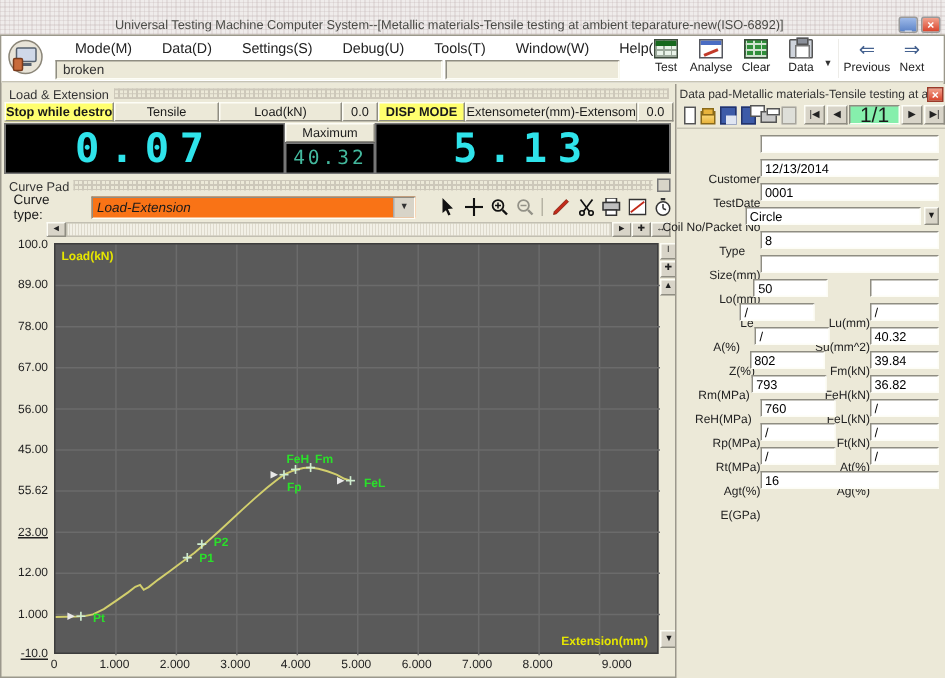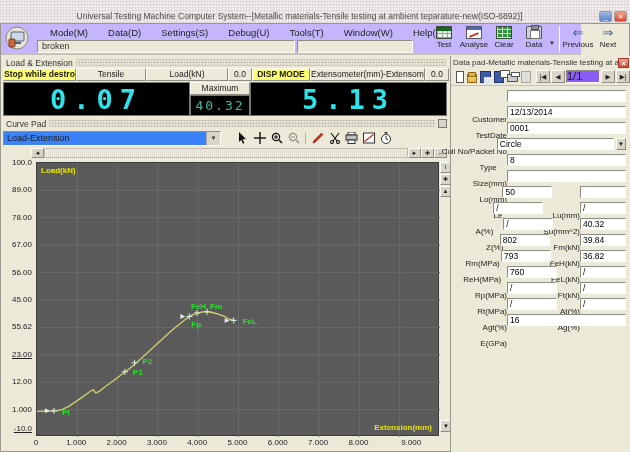--- a/index.html
+++ b/index.html
@@ -11,21 +11,21 @@
                      repeating-linear-gradient(90deg,rgba(190,175,175,.25) 0 1px,transparent 1px 3px);}
   
   .titlebar{position:absolute;left:0;top:9px;width:630px;height:14px;display:flex;align-items:center;}
   .titlebar .title{flex:1;text-align:center;font-size:8.5px;color:#4a4a46;white-space:nowrap;overflow:hidden;}
   .winbtns{display:flex;gap:2px;margin-right:3px;}
   .wbtn{width:13px;height:11px;font-size:8px;line-height:10px;text-align:center;color:#fff;border:1px solid #9a9a9a;border-radius:2px;}
   .wbtn.min{background:linear-gradient(#9db9e8,#5d84c8);}
   .wbtn.close{background:linear-gradient(#f2a18c,#d9442c);font-weight:bold;}
   
   .appbody{position:absolute;left:0;top:23px;width:630px;height:429px;background:#ece9d8;border:1px solid #9b988c;}
-  .menurow{position:absolute;left:0;top:0;width:580px;height:31px;background:#c4b5fd;border-bottom:1px solid #c6c3b4;}
+  .menurow{position:absolute;left:0;top:0;width:628px;height:31px;background:#ffffff;border-bottom:1px solid #c6c3b4;}
   .logo{position:absolute;left:3px;top:2px;width:28px;height:26px;}
   .menustack{position:absolute;left:36px;top:0;width:392px;height:31px;}
   .menubar{display:flex;gap:14px;height:16px;align-items:center;padding-left:10px;}
   .menu-item{font-size:9.5px;color:#222;padding:1px 3px;}
   .statusrow{display:flex;height:13px;gap:2px;}
   .status-field{border:1px solid;border-color:#8f8d82 #fdfdf6 #fdfdf6 #8f8d82;background:#ece9d8;font-size:9px;padding:0 4px;line-height:11px;color:#333;}
   .status-left{width:258px;}
   .status-right{width:116px;}
   .toolbar{position:absolute;left:428px;top:0;width:200px;height:31px;display:flex;align-items:flex-start;padding-top:1px;}
   .tb-btn{display:flex;flex-direction:column;align-items:center;width:30px;padding-top:1px;cursor:default;}
@@ -61,21 +61,21 @@
   .seg{background:#000;color:#2fe3ea;font-family:"DejaVu Sans Mono", monospace;font-weight:bold;
        display:flex;align-items:center;justify-content:center;font-size:27px;letter-spacing:7px;border:1px solid #777;}
   .maxcol{width:60px;display:flex;flex-direction:column;}
   .maxlbl{height:13px;border:1px solid;border-color:#fdfdf6 #8f8d82 #8f8d82 #fdfdf6;background:#ece9d8;text-align:center;font-size:8.5px;line-height:11px;}
   .maxval{flex:1;background:#000;color:#43b89d;font-family:"DejaVu Sans Mono", monospace;font-size:13px;display:flex;align-items:center;justify-content:center;letter-spacing:2px;border:1px solid #777;}
   
   .cp-panel{position:absolute;left:2px;top:62px;width:446px;height:334px;}
   .cp-hd-icon{width:9px;height:9px;border:1px solid #777;background:#d8d4c8;margin-right:2px;}
   .cp-controls{display:flex;align-items:center;height:18px;}
   .cp-label{font-size:9px;padding:0 6px 0 6px;}
-  .combo{display:flex;width:218px;height:15px;border:1px solid;border-color:#8f8d82 #fdfdf6 #fdfdf6 #8f8d82;background:#3b82f6;}
+  .combo{display:flex;width:218px;height:15px;border:1px solid;border-color:#8f8d82 #fdfdf6 #fdfdf6 #8f8d82;background:#f97316;font-style:italic;}
   .combo .val{flex:1;font-size:9px;line-height:13px;padding-left:3px;}
   .combo .dd{width:14px;background:#d8d4c8;border-left:1px solid #aaa;text-align:center;font-size:6px;line-height:13px;color:#333;}
   .cp-tools{display:flex;align-items:center;gap:2px;margin-left:14px;}
   .cpt{width:15px;height:14px;display:flex;align-items:center;justify-content:center;}
   .cpt svg{display:block;}
   .cpt-sep{width:1px;height:12px;background:#b6b3a4;margin:0 2px;}
   
   .cp-scroll{display:flex;align-items:center;height:11px;margin-left:28px;margin-right:2px;}
   .sbtn{width:13px;height:10px;border:1px solid;border-color:#fdfdf6 #8f8d82 #8f8d82 #fdfdf6;background:#d8d4c8;font-size:6px;line-height:8px;text-align:center;color:#222;}
   .strack{flex:1;height:10px;background:repeating-linear-gradient(90deg,#f2f0e6 0 1px,#dedacd 1px 2px);border:1px solid #c2bfb2;}
@@ -105,21 +105,21 @@
   .dpi-open::before{content:"";position:absolute;left:0;top:-3px;width:6px;height:3px;background:#e8b33c;border:1px solid #8a6a1a;}
   .dpi-save{background:#3d5ba8;border:1px solid #22336b;}
   .dpi-save::after{content:"";position:absolute;left:3px;top:5px;width:7px;height:6px;background:#dfe5f2;}
   .dpi-save2{background:#3d5ba8;border:1px solid #22336b;}
   .dpi-save2::after{content:"";position:absolute;left:5px;top:-2px;width:8px;height:6px;background:#fff;border:1px solid #555;}
   .dpi-print{background:#c9c9c9;border:1px solid #555;height:8px;margin-top:3px;}
   .dpi-print::before{content:"";position:absolute;left:3px;top:-3px;width:7px;height:3px;background:#fff;border:1px solid #555;}
   .dpi-check{opacity:.45;background:#cfd4dc;border:1px solid #555;}
   .navgrp{display:flex;align-items:center;gap:1px;margin-left:2px;}
   .navb{width:14px;height:13px;border:1px solid;border-color:#fdfdf6 #8f8d82 #8f8d82 #fdfdf6;background:#d8d4c8;font-size:6.5px;line-height:11px;text-align:center;color:#222;white-space:nowrap;}
-  .pagebox{width:34px;height:13px;border:1px solid;border-color:#8f8d82 #fdfdf6 #fdfdf6 #8f8d82;background:#8b5cf6;font-size:11px;line-height:11px;text-align:left;}
+  .pagebox{width:34px;height:13px;border:1px solid;border-color:#8f8d82 #fdfdf6 #fdfdf6 #8f8d82;background:#86efac;font-size:14px;line-height:11px;text-align:center;}
   .dp-form{padding:4px 2px 0 0;}
   .frow{display:flex;align-items:center;height:12px;margin-bottom:4px;}
   .flabel{display:flex;justify-content:flex-end;align-items:center;font-size:8px;color:#222;white-space:nowrap;overflow:visible;margin-top:47px;}
   .flabel.single{width:56px;}
   .fi{height:12px;border:1px solid;border-color:#8f8d82 #fdfdf6 #fdfdf6 #8f8d82;background:#fff;font-size:8.5px;font-family:"Liberation Sans", sans-serif;padding:0 2px;outline:none;}
   .fi.wide{flex:1;margin-right:2px;}
   .fi.halfL{width:50px;}
   .fi.halfR{width:46px;margin-right:2px;}
   .flabel.pairL{width:56px;}
   .flabel.pairR{flex:1;}
@@ -221,20 +221,21 @@
       </div>
 
       <div class="cp-panel">
         <div class="panel-hd">
           <span>Curve Pad</span>
           <span class="hatch"></span>
           <span class="cp-hd-icon"></span>
         </div>
 
         <div class="cp-controls">
+          <span class="cp-label">Curve type:</span>
           <div class="combo">
             <span class="val">Load-Extension</span>
             <span class="dd">▼</span>
           </div>
           <div class="cp-tools">
             <span class="cpt">
               <svg width="11" height="12" viewBox="0 0 11 12">
                   <path d="M2 0 L9 7 L5.6 7.4 L7.4 11 L5.9 11.7 L4.3 8.1 L2 10 Z" fill="#111"></path>
                 </svg>
               </span>
@@ -314,21 +315,21 @@
               <div class="ytick" style="top: 0px;">100.0</div>
               <div class="ytick" style="top: 27.4px;">89.00</div>
               <div class="ytick" style="top: 54.8px;">78.00</div>
               <div class="ytick" style="top: 82.2px;">67.00</div>
               <div class="ytick" style="top: 109.6px;">56.00</div>
               <div class="ytick" style="top: 137px;">45.00</div>
               <div class="ytick" style="top: 164.4px;">55.62</div>
               <div class="ytick" style="top: 191.8px; text-decoration: underline;">23.00</div>
               <div class="ytick" style="top: 219.2px;">12.00</div>
               <div class="ytick" style="top: 246.6px;">1.000</div>
-              <div class="ytick" style="top: 266px; text-decoration: underline;">-10.0</div>
+              <div class="ytick" style="top: 273px; text-decoration: underline;">-10.0</div>
             </div>
           <div class="plot">
             <svg id="plotsvg" width="403" height="274" viewBox="0 0 403 274">
                 <line x1="40.3" y1="0" x2="40.3" y2="274" stroke="#6b6b6b" stroke-width="1"></line>
                 <line x1="0" y1="27.4" x2="403" y2="27.4" stroke="#6b6b6b" stroke-width="1"></line>
                 <line x1="80.6" y1="0" x2="80.6" y2="274" stroke="#6b6b6b" stroke-width="1"></line>
                 <line x1="0" y1="54.8" x2="403" y2="54.8" stroke="#6b6b6b" stroke-width="1"></line>
                 <line x1="120.9" y1="0" x2="120.9" y2="274" stroke="#6b6b6b" stroke-width="1"></line>
                 <line x1="0" y1="82.2" x2="403" y2="82.2" stroke="#6b6b6b" stroke-width="1"></line>
                 <line x1="161.2" y1="0" x2="161.2" y2="274" stroke="#6b6b6b" stroke-width="1"></line>

